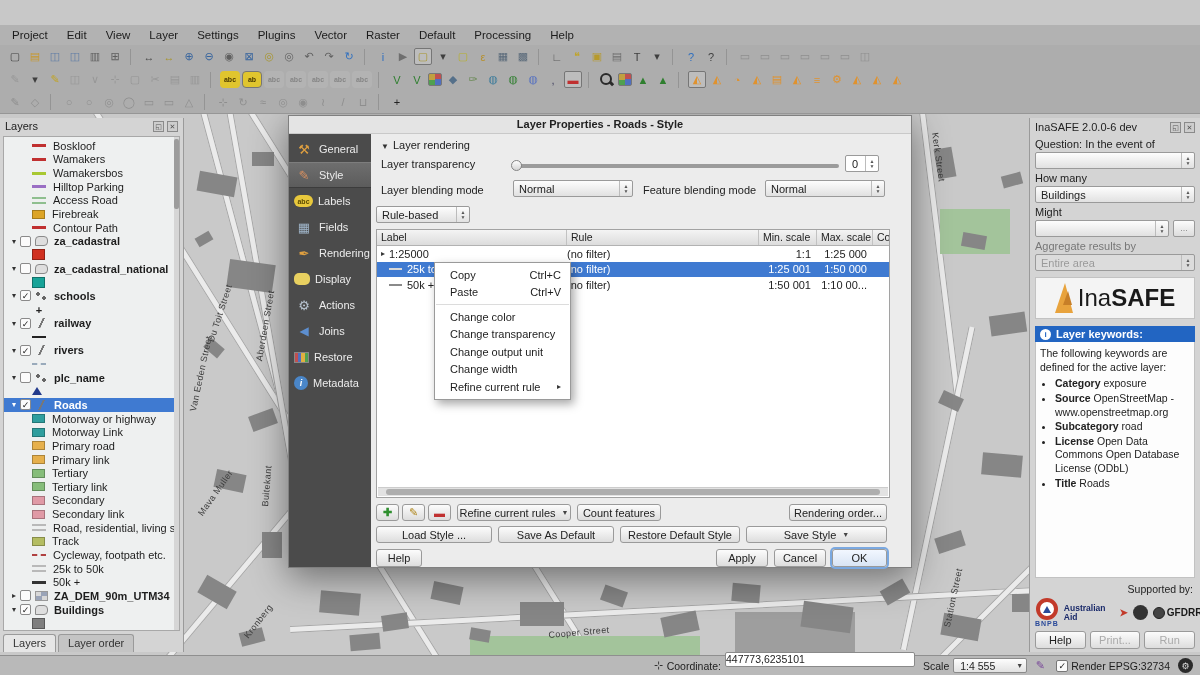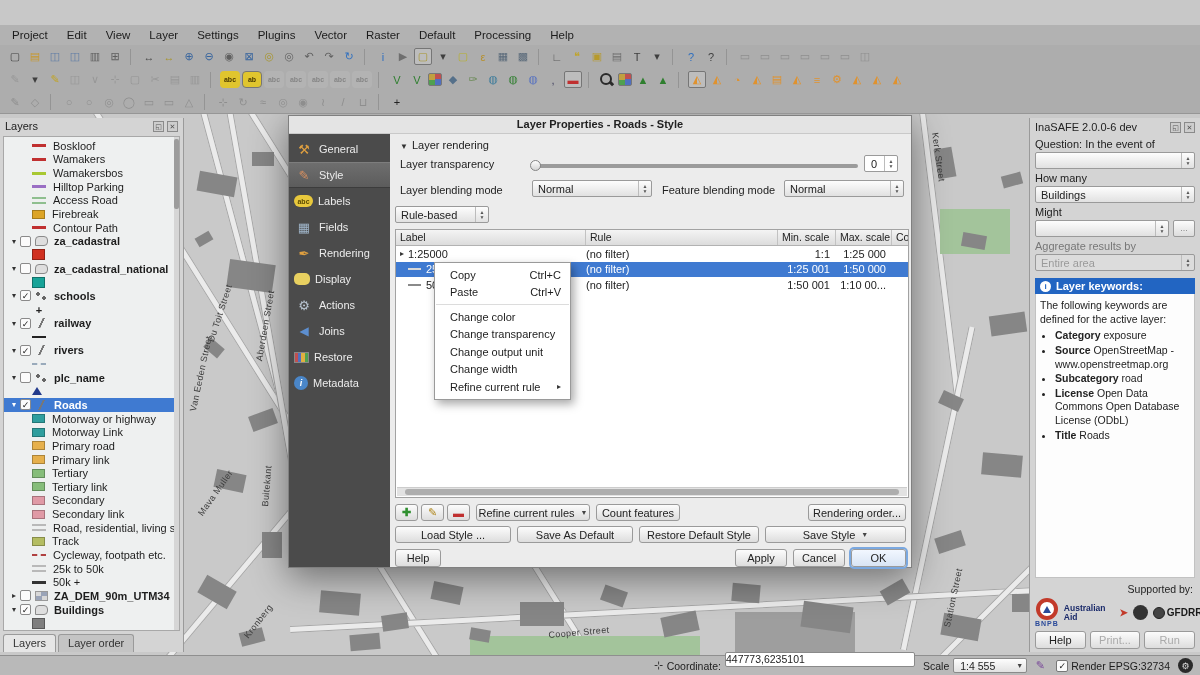--- a/index.html
+++ b/index.html
@@ -59,21 +59,21 @@
 .ll.b{font-weight:bold}
 .vscroll{position:absolute;right:0;top:0;width:5px;height:100%;background:#d6d6d6}
 .vthumb{position:absolute;right:0;top:2px;width:5px;height:70px;background:#9c9c9c;border-radius:2px}
 .ptabs{height:19px;display:flex;gap:2px;padding:0 3px;align-items:flex-end}
 .ptab{font-size:11px;padding:2px 9px 3px;border:1px solid #9a9a9a;border-bottom:none;background:#c4c4c4;color:#333;border-radius:3px 3px 0 0}
 .ptab.on{background:#e6e6e6}
 
 .dialog{position:absolute;left:288px;top:115px;width:624px;height:453px;background:#ececec;border:1px solid #808080;box-shadow:0 10px 34px rgba(0,0,0,.45);display:flex;flex-direction:column;z-index:20}
 .dtitle{height:18px;text-align:center;font-size:11px;font-weight:bold;color:#222;line-height:17px;background:#e4e4e4;border-bottom:1px solid #c9c9c9}
 .dbody{flex:1;display:flex}
-.dtabs{width:101px;background:#4b4b4b;padding-top:2px;flex:none}
+.dtabs{width:82px;background:#4b4b4b;padding-top:2px;flex:none}
 .dtab{height:26px;display:flex;align-items:center;padding-left:5px;gap:5px;color:#ececec;font-size:11px}
 .dtab.sel{background:linear-gradient(#6e6e6e,#5c5c5c);border-top:1px solid #7d7d7d;border-bottom:1px solid #3c3c3c}
 .dico{width:20px;height:18px;display:flex;align-items:center;justify-content:center;flex:none}
 .dico-general::before{content:"⚒";color:#e0a040;font-size:13px}
 .dico-style::before{content:"✎";color:#d89060;font-size:13px}
 .dico-labels{background:#e8c83c;border-radius:7px;width:19px;height:12px;font-size:7px;font-weight:bold;color:#5a4a00}
 .dico-labels::before{content:"abc"}
 .dico-fields::before{content:"▦";color:#9fb4c8;font-size:13px}
 .dico-rendering::before{content:"✒";color:#e0a040;font-size:13px}
 .dico-display{background:#e8d060;border-radius:5px;width:16px;height:12px}
@@ -751,20 +751,24 @@
       <div class="browse-btn">...</div>
     </div>
     <div class="ilabel" style="color:#777">Aggregate results by</div>
     <div class="icombo dis">
         <span>Entire area</span>
         <span class="stp">
           <span>▲</span>
           <span>▼</span>
         </span>
       </div>
+    <div class="ilogo">
+      <span class="origami"></span>
+      <span><span class="lt1">Ina</span><span class="lt2">SAFE</span></span>
+    </div>
     <div class="kwhead">
       <span class="kinfo">i</span>
       <span>Layer keywords:</span>
     </div>
     <div class="kwbody">
       <div>The following keywords are defined for the active layer:</div>
       <ul id="kwlist">
           <li><b>Category</b><span> exposure</span></li>
           <li><b>Source</b><span> OpenStreetMap - www.openstreetmap.org</span></li>
           <li><b>Subcategory</b><span> road</span></li>

